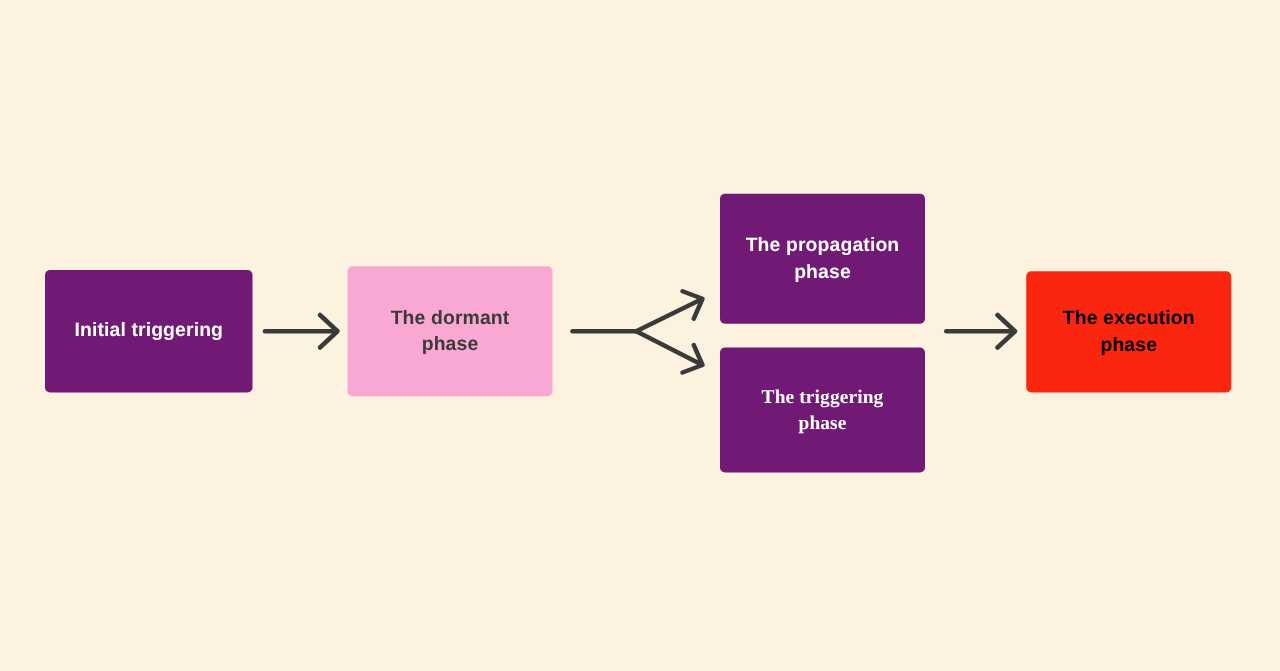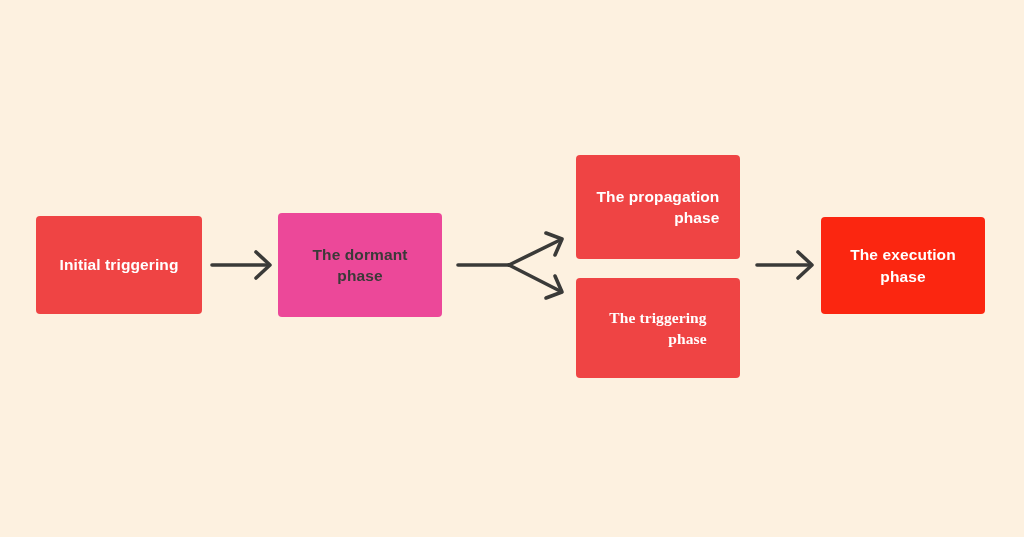--- a/index.html
+++ b/index.html
@@ -30,37 +30,36 @@
     padding: 6px 10px;
   }
   .node-label {
     font-size: 15.5px;
     font-weight: bold;
     line-height: 1.38;
     letter-spacing: 0.1px;
     white-space: pre-line;
   }
   .node-salmon {
-    background: #ef4444;
-    text-align: right;
+    background: #701a75;
   }
   .node-salmon .node-label {
     color: #FFFFFF;
   }
   .node-pink {
-    background: #ec4899;
+    background: #f9a8d4;
   }
   .node-pink .node-label {
     color: #3A3A38;
   }
   .node-red {
     background: #FB2610;
   }
   .node-red .node-label {
-    color: #ffffff;
+    color: #000000;
   }
   .edge-layer {
     position: absolute;
     left: 0;
     top: 0;
     width: 1024px;
     height: 537px;
     pointer-events: none;
   }
   #node-initial-infection   { left: 36px;  top: 216px; width: 166px; height: 98px; }

